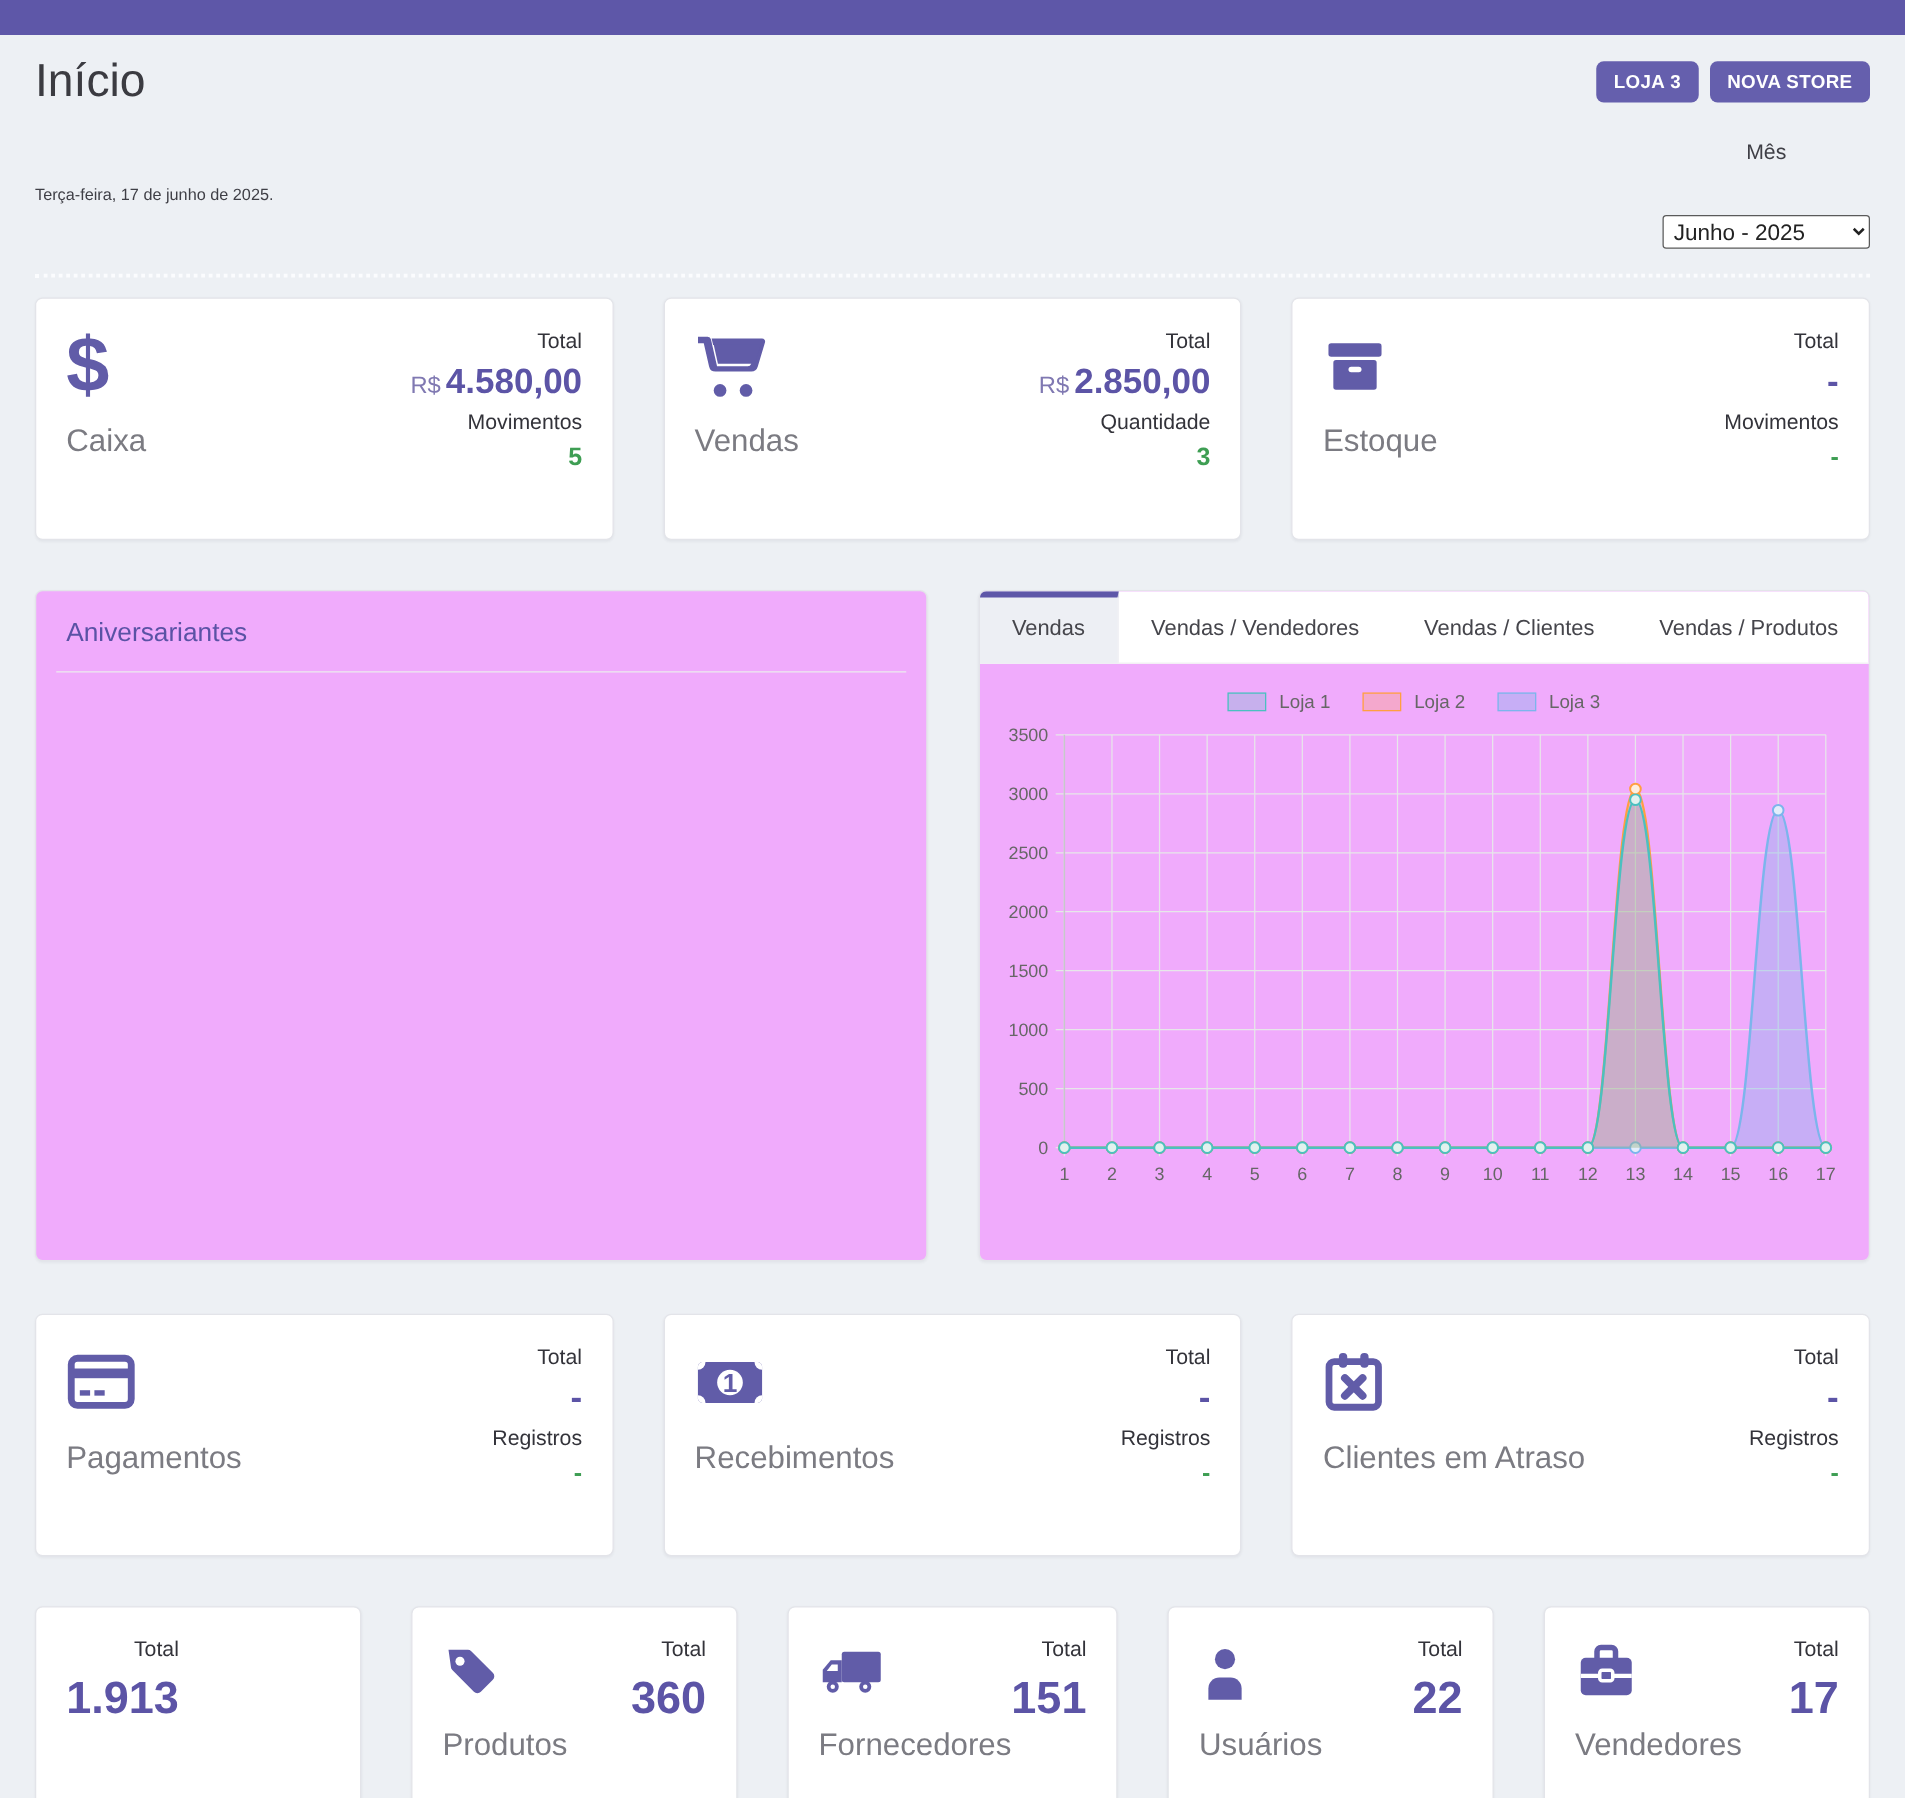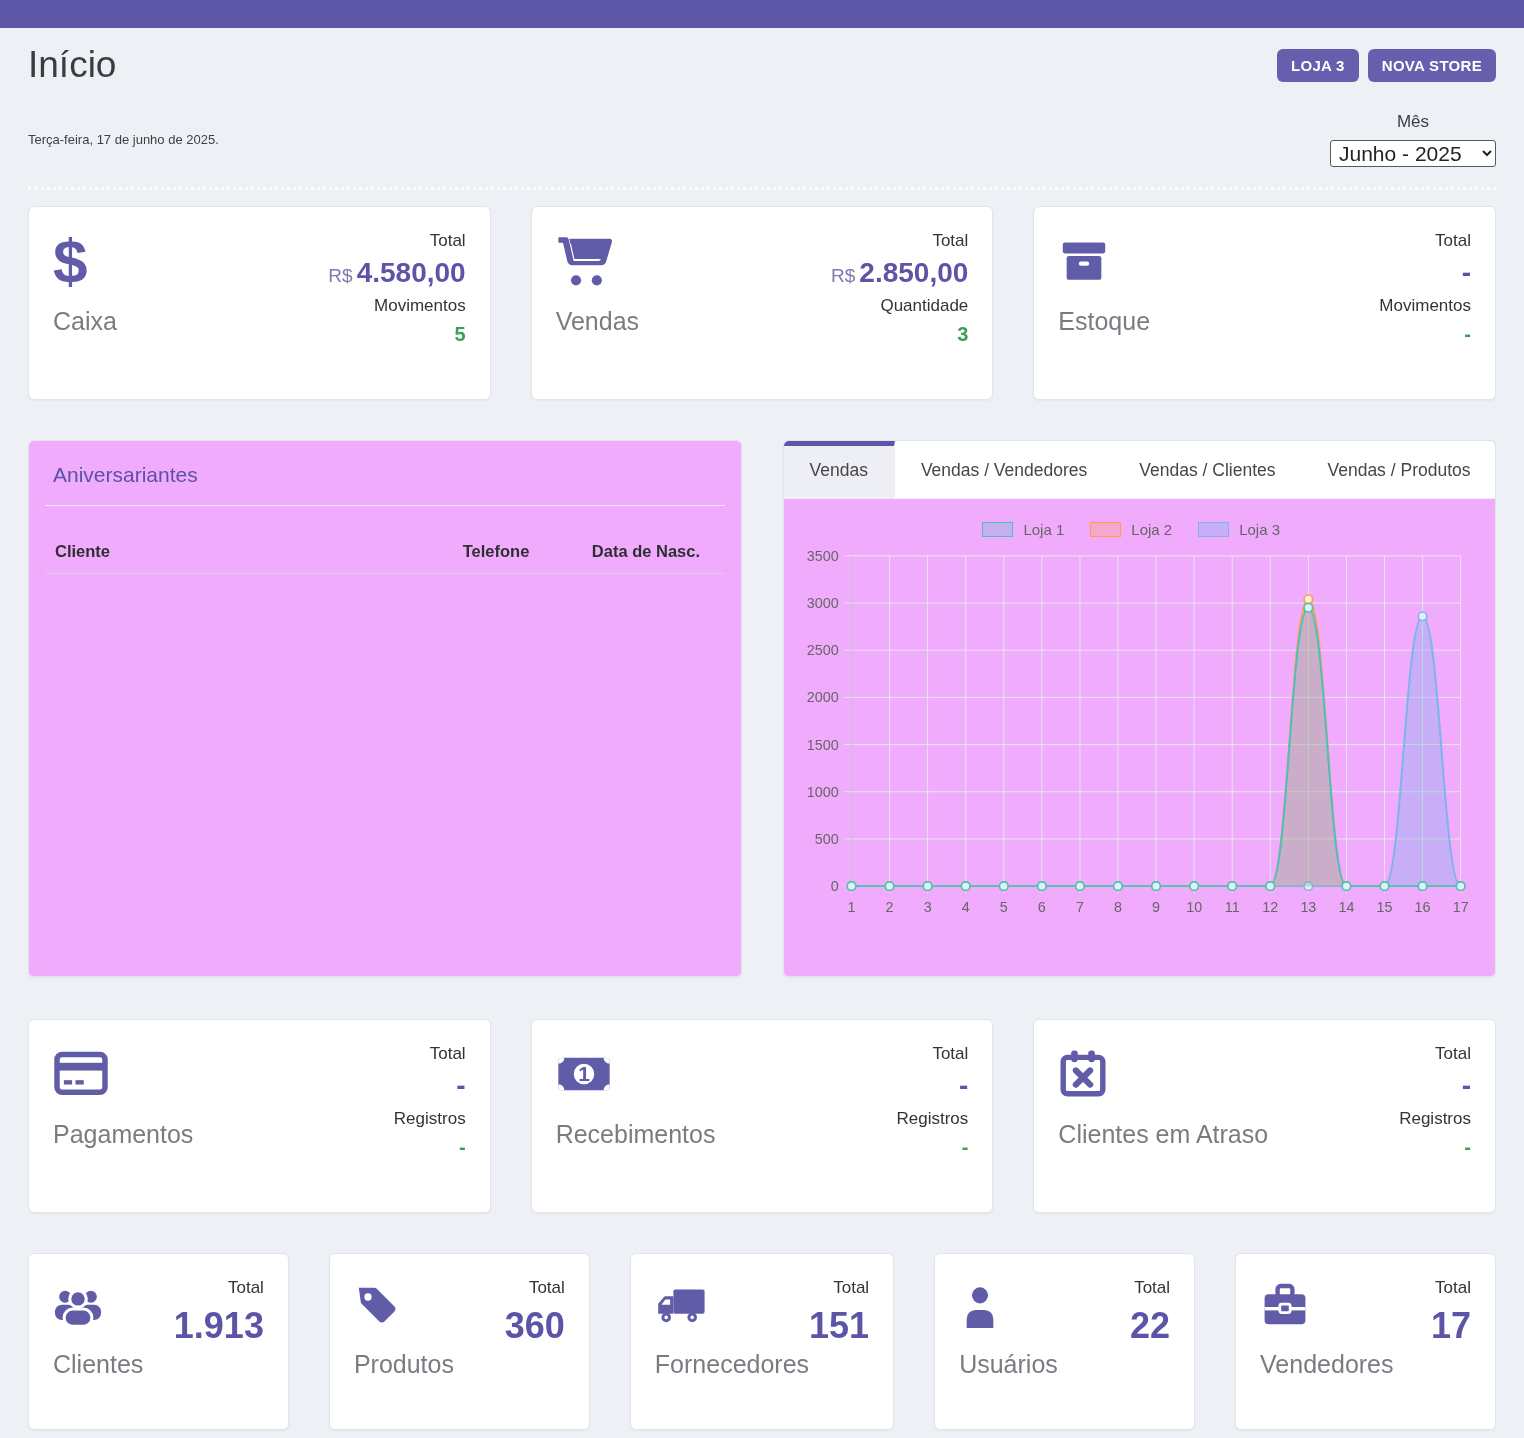--- a/index.html
+++ b/index.html
@@ -19,23 +19,23 @@
   .hbtn {
     background: #655FAD; color: #fff; font-weight: 700; font-size: 15px;
     border: none; border-radius: 6px; padding: 8px 14px; letter-spacing: .3px;
     font-family: inherit; cursor: pointer;
   }
   .sub-row { display: flex; justify-content: space-between; align-items: center;
     margin-top: 26px; padding-bottom: 20px; border-bottom: 3px dotted #fbfcfe; }
   .date-text { font-size: 13px; color: #3f3f46; }
   .month-wrap { display: flex; align-items: center; gap: 8px; font-size: 17px; color: #3f3f46; flex-direction: column; }
   .month-select {
-    font-family: inherit; font-size: 21px; color: #222;
+    font-family: inherit; font-size: 18px; color: #222;
     width: 166px; height: 27px; background: #fff;
-    border: 1px solid #5a5a5a; border-radius: 3px; padding: 0 4px;
+    border: 1px solid #5a5a5a; border-radius: 3px; padding: 0 4px; margin-top: 32px;
   }
 
   
   .card {
     background: #fff; border: 1px solid #e3e4e9; border-radius: 6px;
     box-shadow: 0 1px 2px rgba(30,30,60,.05);
     padding: 24px 24px; display: flex; justify-content: space-between;
   }
   .card-left { display: flex; flex-direction: column; gap: 16px; }
   .card-icon { height: 60px; display: flex; align-items: center; color: #615CA8; }
@@ -163,30 +163,20 @@
         <div class="stat-value"><span class="prefix"></span><span>-</span></div>
         <div class="stat-label">Movimentos</div>
         <div class="stat-value2">-</div>
       </div>
     </div>
   </div>
 
   <div class="panels-row">
     <div class="panel aniv-panel">
       <div class="aniv-title">Aniversariantes</div>
-      <table class="aniv-table">
-        <thead>
-          <tr>
-            <th>Cliente</th>
-            <th class="col-telefone">Telefone</th>
-            <th class="col-nasc">Data de Nasc.</th>
-          </tr>
-        </thead>
-        <tbody></tbody>
-      </table>
     </div>
 
     <div class="panel chart-panel">
       <div class="tabs">
         <div class="tab active">Vendas</div>
         <div class="tab">Vendas / Vendedores</div>
         <div class="tab">Vendas / Clientes</div>
         <div class="tab">Vendas / Produtos</div>
         <div class="filler"></div>
       </div>
@@ -387,33 +377,20 @@
         <div class="stat-label">Total</div>
         <div class="stat-value"><span class="prefix"></span><span>-</span></div>
         <div class="stat-label">Registros</div>
         <div class="stat-value2">-</div>
       </div>
     </div>
   </div>
 
   <div class="cards-row-5col">
     <div class="card count-card">
-      <div class="card-left">
-        <div class="card-icon">
-          <svg class="icon" width="50" height="44" viewBox="0 0 26 22" fill="#615CA8">
-            <circle cx="6.3" cy="6.2" r="3.1"></circle>
-              <rect x="1" y="10.3" width="10.6" height="8" rx="3.6"></rect>
-            <circle cx="19.7" cy="6.2" r="3.1"></circle>
-              <rect x="14.4" y="10.3" width="10.6" height="8" rx="3.6"></rect>
-            <circle cx="13" cy="7.3" r="4.3" stroke="#fff" stroke-width="1.6"></circle>
-            <rect x="5.8" y="12.6" width="14.4" height="9" rx="4.4" stroke="#fff" stroke-width="1.6"></rect>
-          </svg>
-        </div>
-        <div class="card-label">Clientes</div>
-      </div>
       <div class="card-right">
         <div class="stat-label">Total</div>
         <div class="count-value">1.913</div>
       </div>
     </div>
 
     <div class="card count-card">
       <div class="card-left">
         <div class="card-icon">
           <svg class="icon" width="46" height="46" viewBox="0 0 24 24" fill="#615CA8">

